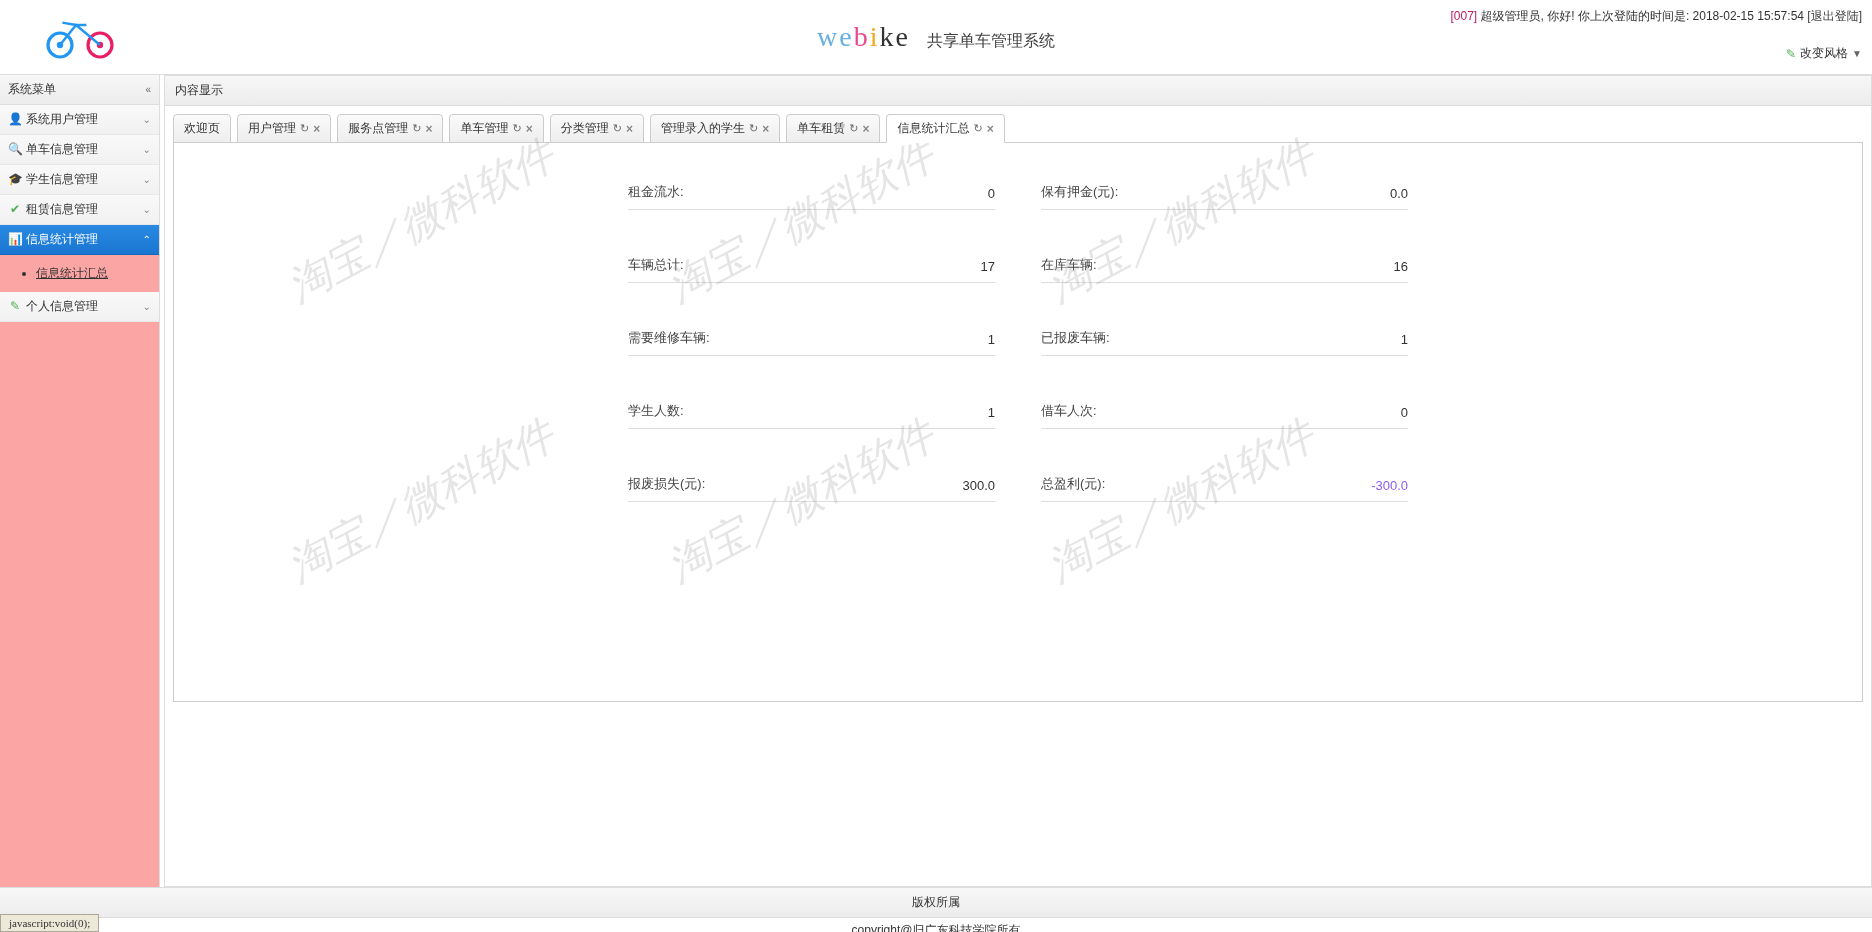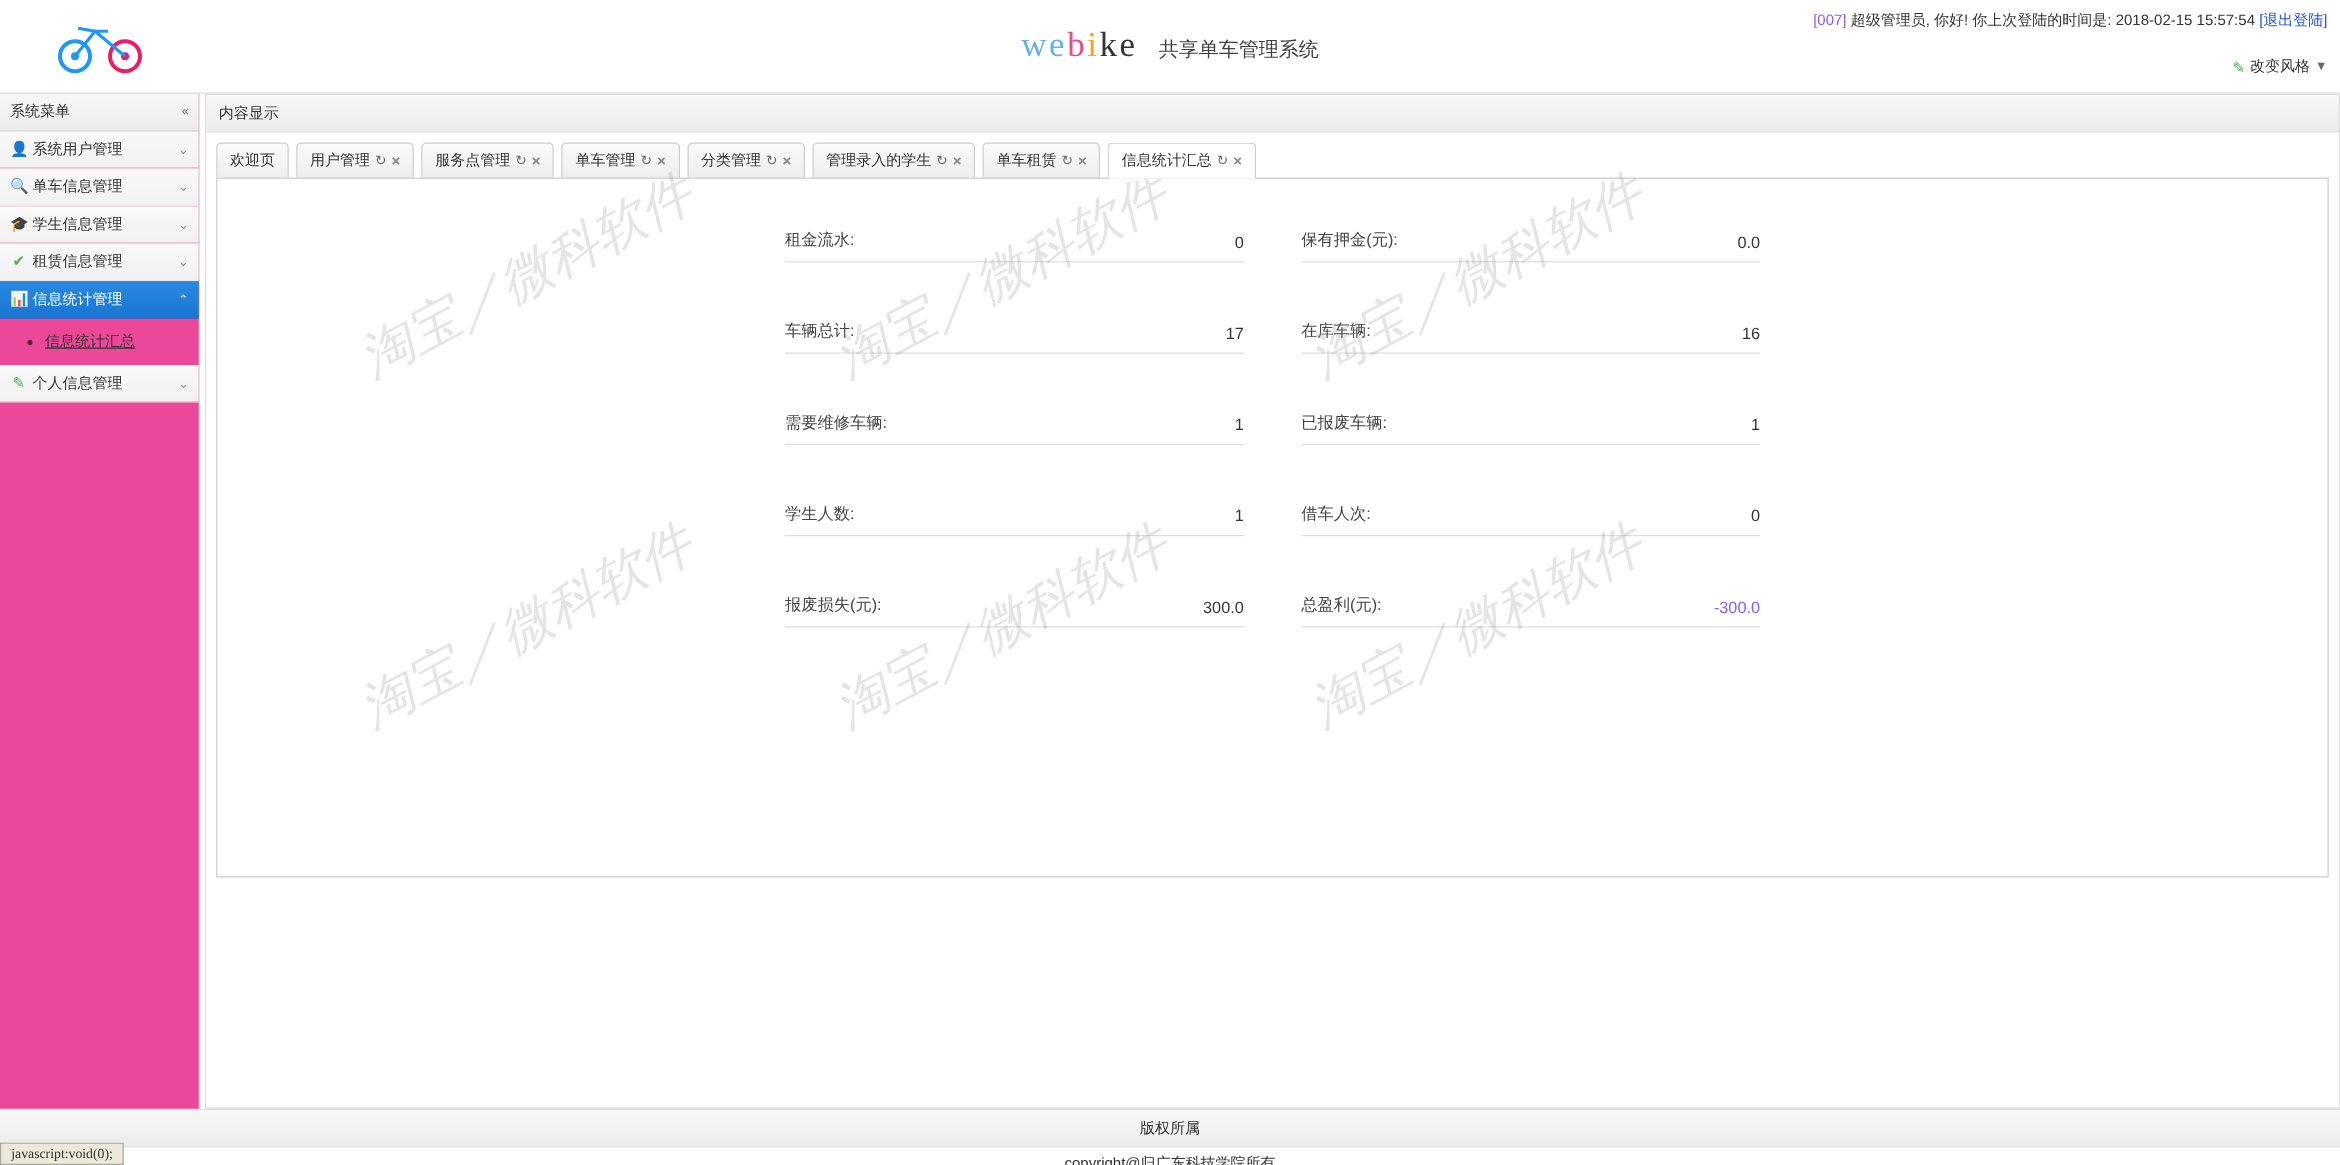--- a/index.html
+++ b/index.html
@@ -12,31 +12,31 @@
     .brand-title { font-size: 28px; font-family: "Comic Sans MS", cursive; letter-spacing: 2px; text-align: center; }
     .brand-title .w { color: #67b0e0; }
     .brand-title .e1 { color: #67b0e0; }
     .brand-title .b { color: #e84a8d; }
     .brand-title .i { color: #f5a623; }
     .brand-title .k { color: #333; }
     .brand-title .e2 { color: #333; }
     .brand-sub { font-size: 16px; color: #404040; font-family: cursive, "KaiTi"; margin-left: 8px; }
     .header-right { position: absolute; right: 10px; top: 8px; text-align: right; }
     .user-info { font-size: 12px; }
-    .user-info .uid { color: #8b5cf6; }
-    .logout { color: #1d4ed8; cursor: pointer; }
+    .user-info .uid { color: #be185d; }
+    .logout { color: #404040; cursor: pointer; }
     .theme-switch { margin-top: 20px; font-size: 12px; cursor: pointer; display: flex; align-items: center; justify-content: flex-end; gap: 4px; }
     .pencil-icon { color: #4caf50; }
     .dropdown-arrow { font-size: 10px; color: #666; }
     
     
     .layout { display: flex; height: calc(100vh - 75px - 45px); }
     
     
-    .sidebar { width: 160px; border-right: 1px solid #ddd; background: #ec4899; }
+    .sidebar { width: 160px; border-right: 1px solid #ddd; background: #fca5a5; }
     .sidebar-title { background: linear-gradient(#f7f7f7, #ececec); border-bottom: 1px solid #ddd; padding: 6px 8px; font-size: 12px; display: flex; justify-content: space-between; align-items: center; }
     .collapse-icon { font-size: 10px; color: #666; cursor: pointer; }
     .nav-item { padding: 6px 8px; border-bottom: 1px solid #e8e8e8; background: linear-gradient(#f9f9f9, #f1f1f1); display: flex; justify-content: space-between; align-items: center; cursor: pointer; font-size: 12px; }
     .nav-item.active { background: linear-gradient(#2a8ae2, #1976d2); color: #fff; border-color: #1565c0; }
     .nav-item .nav-icon { margin-right: 4px; width: 14px; display: inline-block; text-align: center; }
     .nav-item .chev { font-size: 10px; color: #888; }
     .nav-item.active .chev { color: #fff; }
     .nav-sub { padding: 8px 8px 8px 20px; }
     .nav-sub-item { list-style: disc; margin-left: 16px; text-decoration: underline; cursor: pointer; padding: 2px 0; font-size: 12px; }
     

